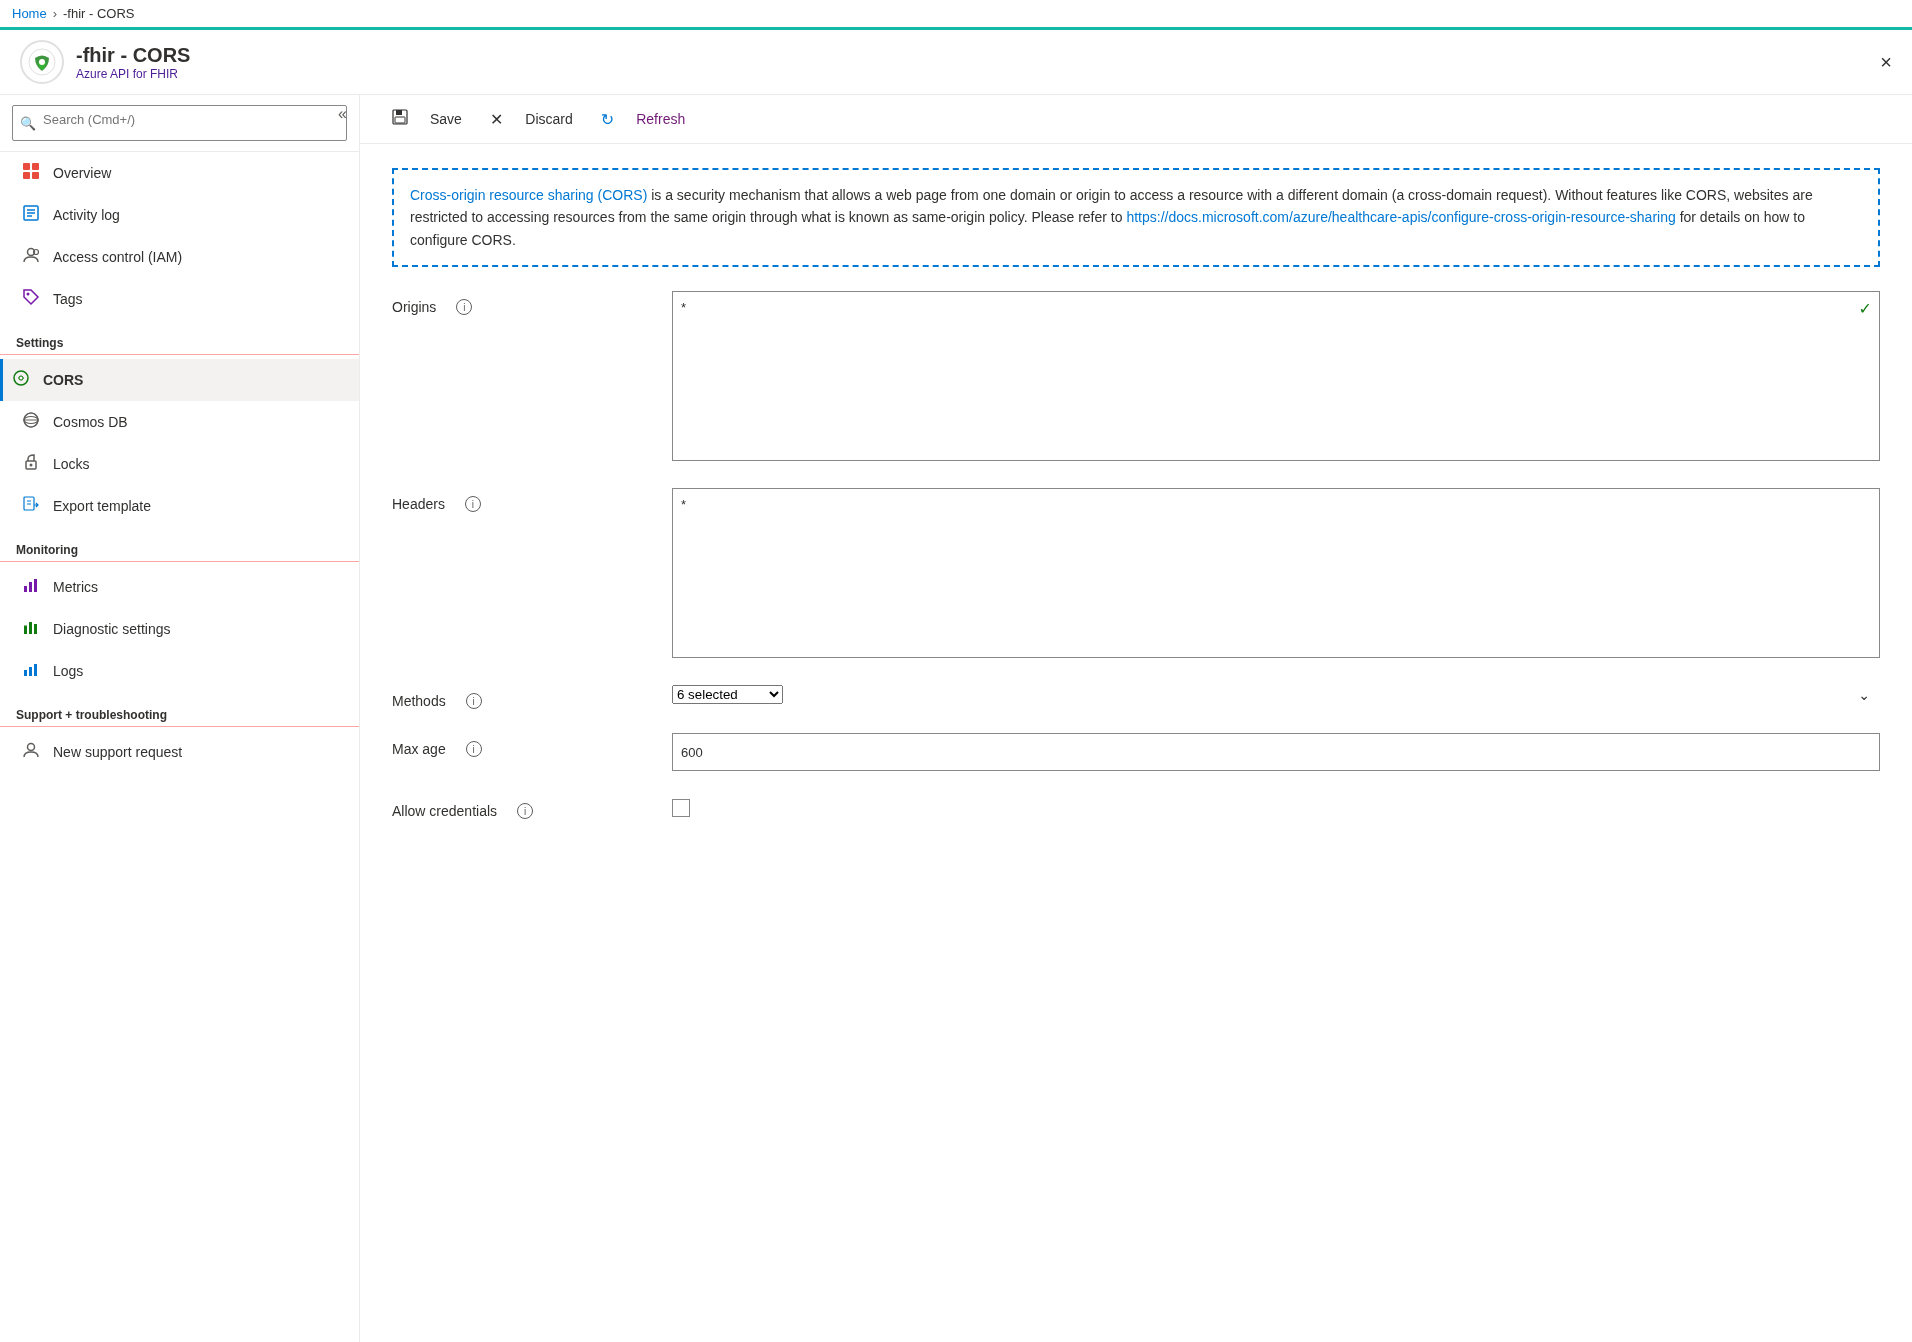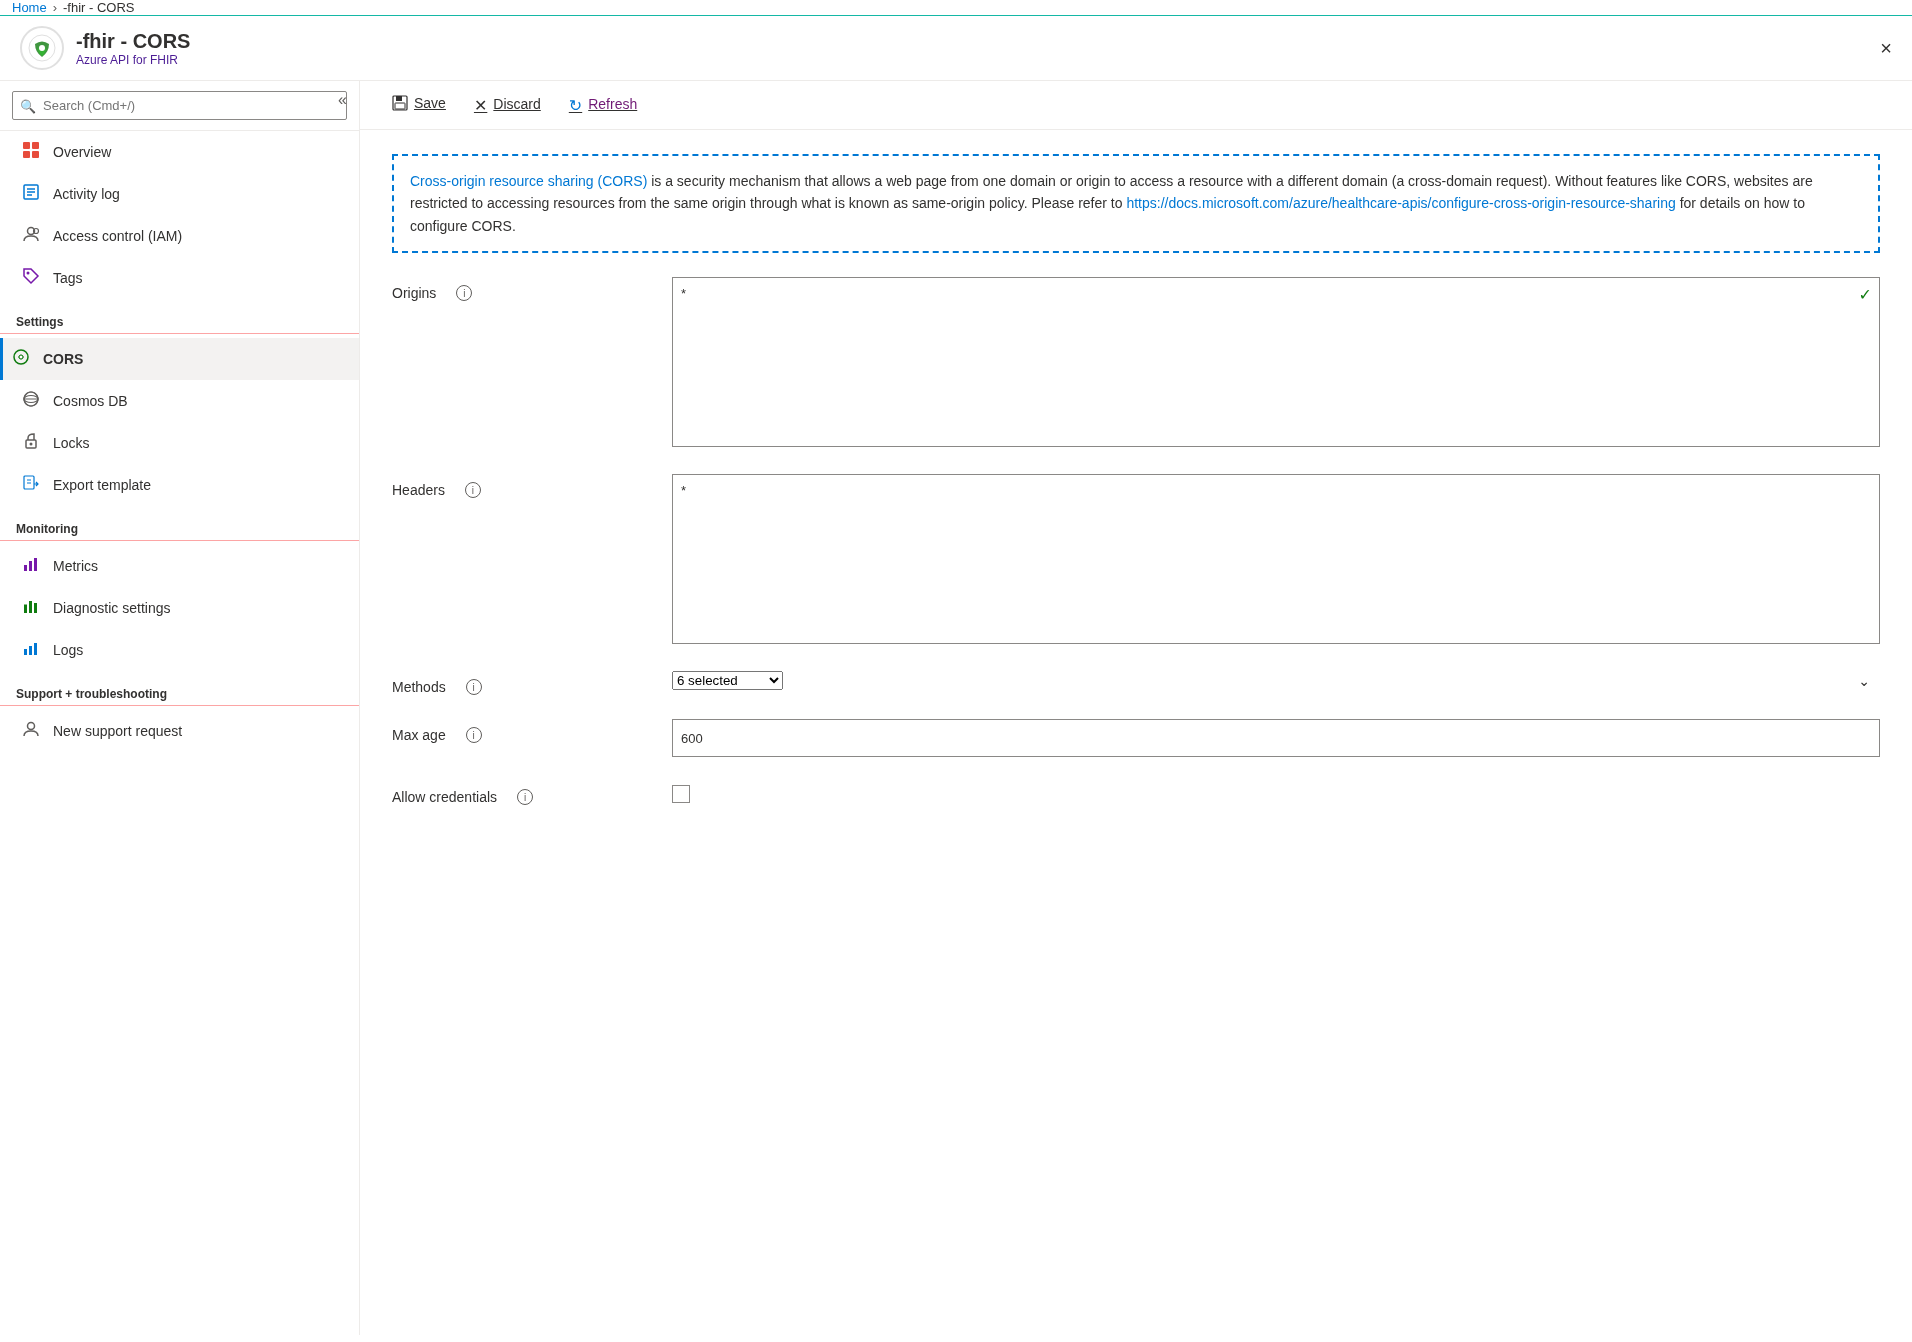--- a/index.html
+++ b/index.html
@@ -1,21 +1,21 @@
 <!DOCTYPE html>
 <html><head>
   <meta charset="utf-8">
   <style>
     * { box-sizing: border-box; margin: 0; padding: 0; }
     body { font-family: 'Segoe UI', Arial, sans-serif; font-size: 14px; color: #323130; background: #fff; overflow: hidden; }
 
     
     .breadcrumb {
-      display: flex; align-items: flex-end; padding: 0 12px;
-      border-bottom: 1px solid #14b8a6; background: #fff; font-size: 13px;
+      display: flex; align-items: flex-end; padding: 6px 12px;
+      border-bottom: 3px solid #14b8a6; background: #fff; font-size: 13px;
     }
     .breadcrumb a { color: #0078d4; text-decoration: none; }
     .breadcrumb .sep { margin: 0 6px; color: #605e5c; }
     .breadcrumb .current { color: #323130; }
 
     
     .page-header {
       display: flex; align-items: center; padding: 10px 20px;
       border-bottom: 1px solid #edebe9; background: #fff; position: relative;
     }
@@ -36,21 +36,21 @@
 
     
     .sidebar {
       width: 360px; min-width: 280px; border-right: 1px solid #edebe9;
       overflow-y: auto; background: #fff; padding-bottom: 20px;
     }
     .search-box {
       padding: 10px 12px; border-bottom: 1px solid #edebe9;
     }
     .search-box input {
-      width: 100%; padding: 6px 10px 6px 30px; border: 1px solid #8a8886;
+      width: 100%; padding: 6px 10px 13px 30px; border: 1px solid #8a8886;
       border-radius: 2px; font-size: 13px; color: #323130; background: #fff;
       outline: none;
     }
     .search-wrap { position: relative; }
     .search-wrap .search-icon {
       position: absolute; left: 8px; top: 50%; transform: translateY(-50%);
       font-size: 13px; color: #605e5c; pointer-events: none;
     }
     .collapse-btn {
       position: absolute; right: 0; top: 0; background: none; border: none;
@@ -69,22 +69,22 @@
       padding: 16px 16px 4px; font-size: 12px; font-weight: 600;
       color: #323130; text-transform: none; border-bottom: 1px solid #fca5a5; margin-bottom: 4px;
     }
 
     
     .toolbar {
       display: flex; align-items: center; padding: 8px 20px;
       border-bottom: 1px solid #edebe9; background: #fff; gap: 4px;
     }
     .toolbar-btn {
-      display: flex; gap: 6px; padding: 6px 12px;
-      background: none; border: none; cursor: pointer; font-size: 14px; color: #323130; text-decoration: underline;
+      display: flex; align-items: center; gap: 22px; padding: 6px 12px;
+      background: none; border: none; cursor: pointer; font-size: 14px; color: #323130;
     }
     .toolbar-btn .btn-icon { font-size: 16px; }
 
     
     .main-content { flex: 1; overflow-y: auto; padding: 24px 32px; background: #fff; }
 
     .description-box {
       border: 2px dashed #0078d4; padding: 14px 16px; margin-bottom: 24px;
       font-size: 14px; line-height: 1.6; color: #323130;
     }

